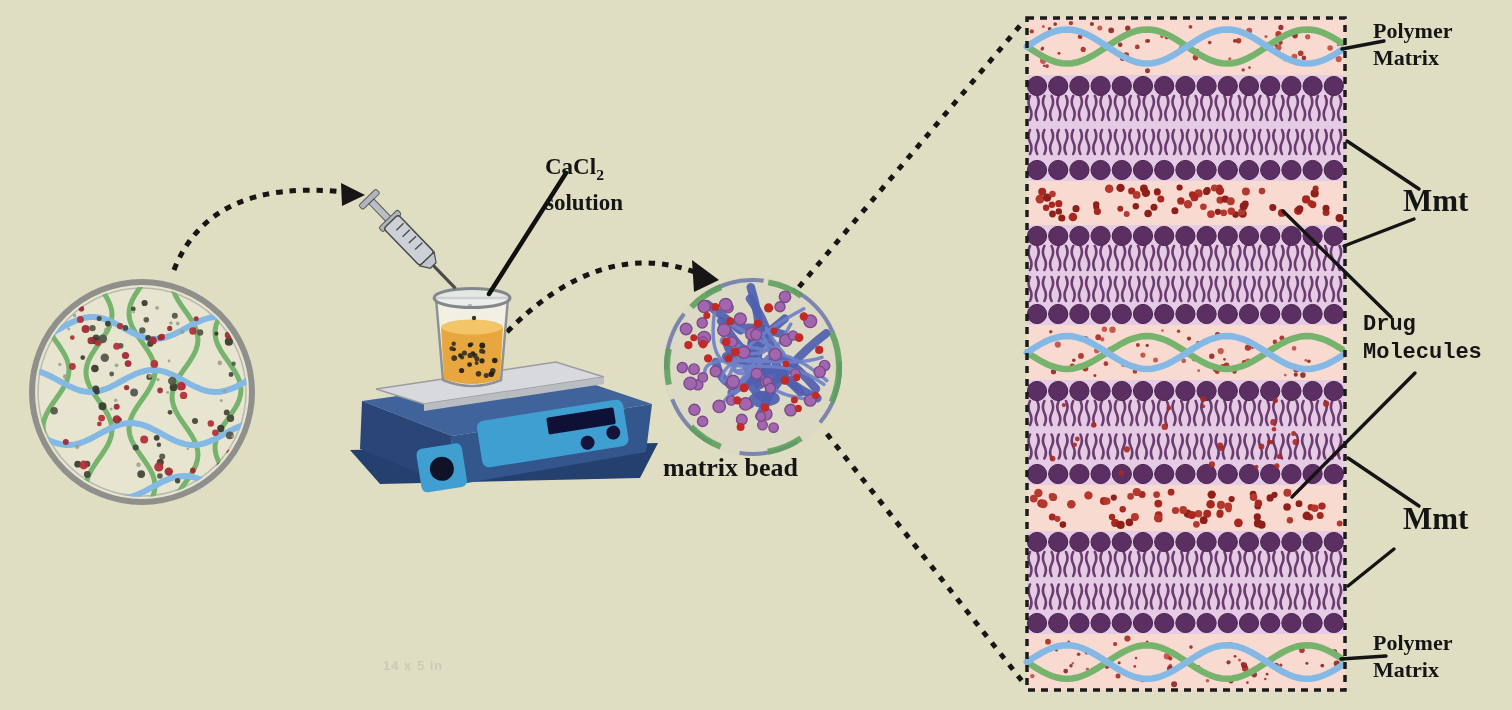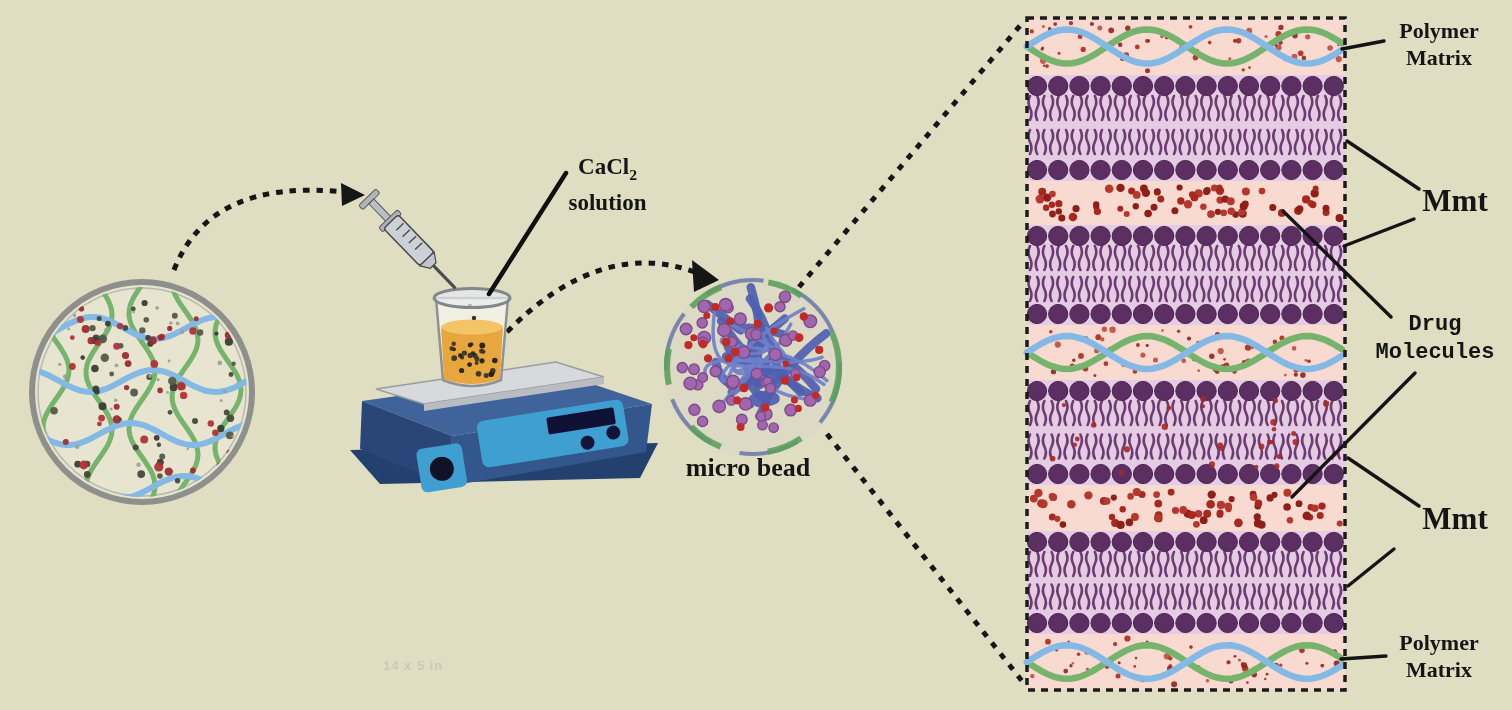--- a/index.html
+++ b/index.html
@@ -1,19 +1,19 @@
 <!DOCTYPE html>
 <html><head>
 <meta charset="utf-8">
 <style>
   html,body{margin:0;padding:0;}
   #stage{position:relative;width:1512px;height:710px;overflow:hidden;
          background:#dfdec2;font-family:"Liberation Serif",serif;}
   #scene{position:absolute;left:0;top:0;}
-  .lbl{position:absolute;font-weight:bold;color:#151515;text-align:center;}
+  .lbl{position:absolute;font-weight:bold;color:#151515;text-align:left;}
   .lbl div{white-space:nowrap;}
   .wm{position:absolute;font-family:"Liberation Sans",sans-serif;
       color:#cbcab6;font-size:13px;letter-spacing:1px;font-weight:bold;}
   sub{font-size:0.68em;}
 </style>
 </head>
 <body>
 
 <div id="stage">
 
@@ -1165,21 +1165,21 @@
     </svg>
 
   <div class="lbl" style="left:6px;top:523px;width:410px;font-size:24px;line-height:29px;">
   </div>
 
   <div class="lbl" style="left:545px;top:131px;width:125px;font-size:23px;line-height:28px;margin-top:22px;">
     <div><span>CaCl</span><sub>2</sub></div>
     <div>solution</div>
   </div>
 
-  <div class="lbl" style="left:663px;top:453px;width:170px;font-size:26px;">micro bead</div>
+  <div class="lbl" style="left:663px;top:453px;width:170px;font-size:26px;">matrix bead</div>
 
   <div class="lbl" style="left:1373px;top:17px;width:132px;font-size:22px;line-height:27px;">
     <div>Polymer</div>
     <div>Matrix</div>
   </div>
 
   <div class="lbl" style="left:1403px;top:183px;width:104px;font-size:31px;">Mmt</div>
 
   <div class="lbl" style="left:1363px;top:311px;width:144px;font-size:22px;line-height:28px;font-family:Liberation Mono, monospace;">
     <div>Drug</div>

